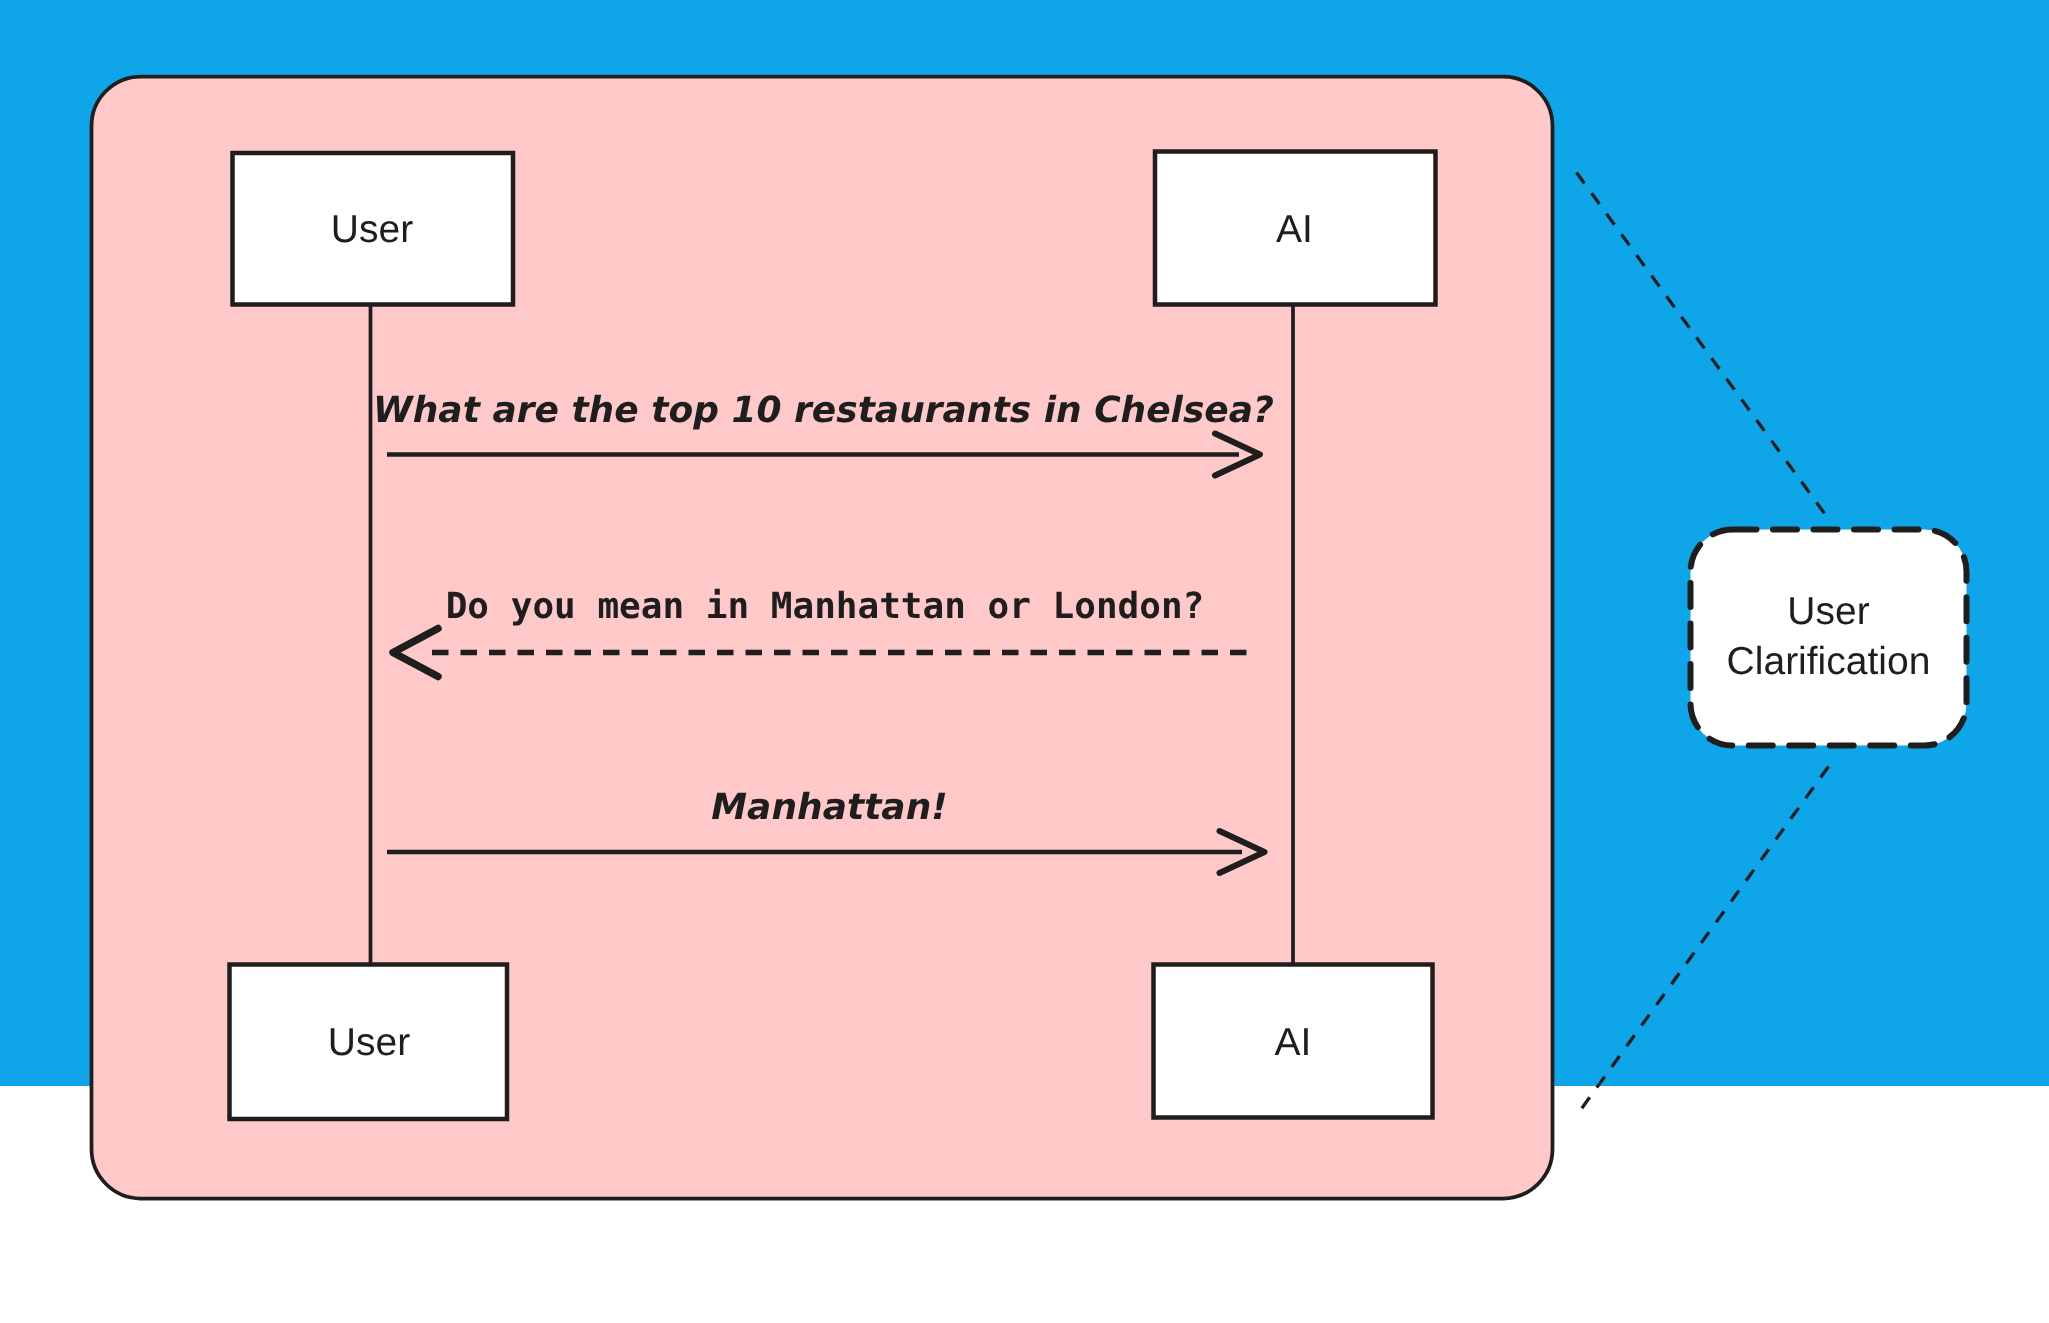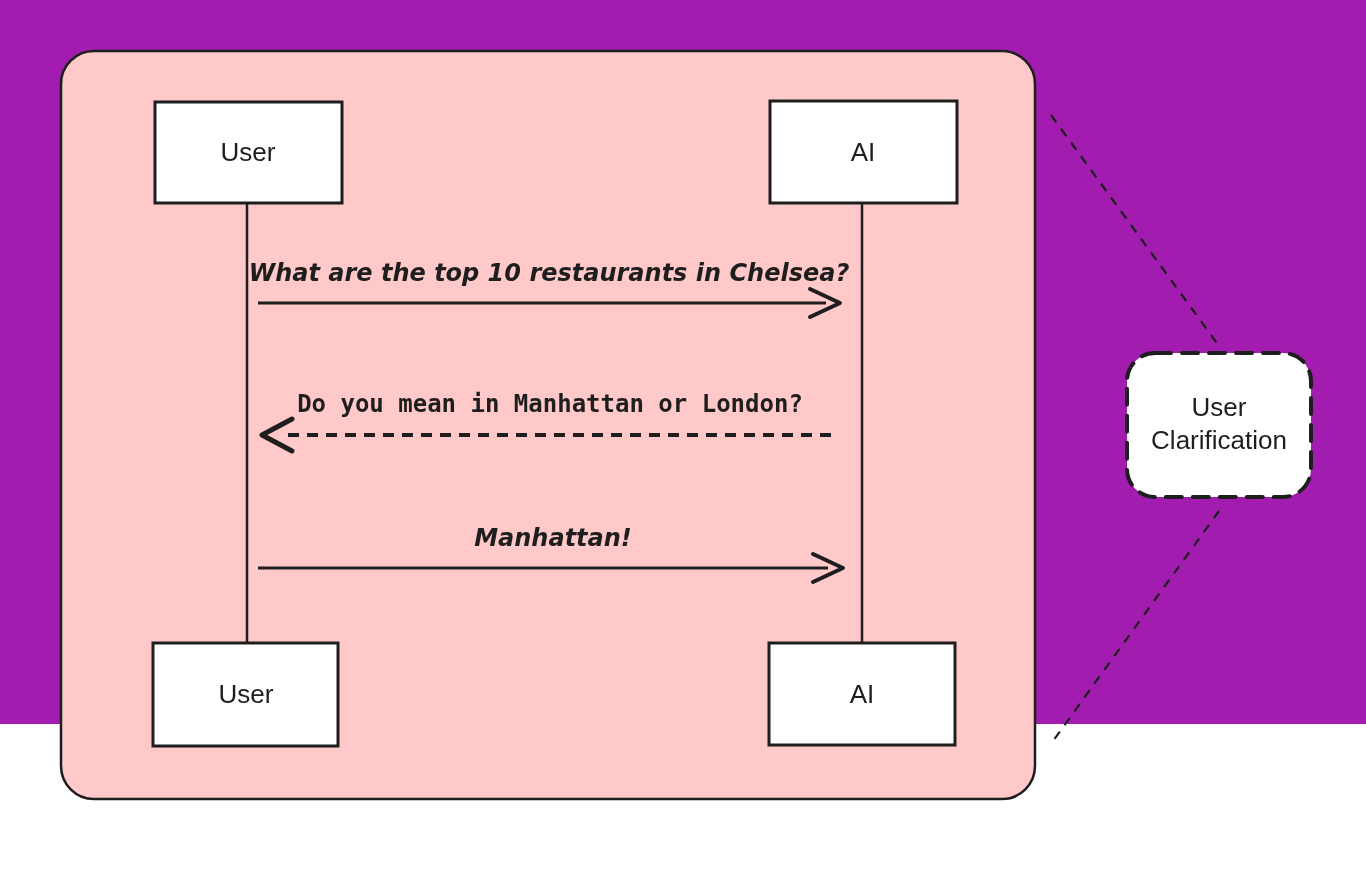--- a/index.html
+++ b/index.html
@@ -7,21 +7,21 @@
     padding: 0;
     background: #ffffff;
     width: 1366px;
     height: 882px;
     overflow: hidden;
   }
   .stage {
     position: relative;
     width: 1366px;
     height: 724px;
-    background: #a21caf;
+    background: #0ea5e9;
   }
   svg { display: block; }
 
   
   .panel {
     fill: var(--panel-fill, #ffc9c9);
     stroke: var(--stroke, #1e1e1e);
     stroke-width: 2.5;
   }
   .actor-box {

